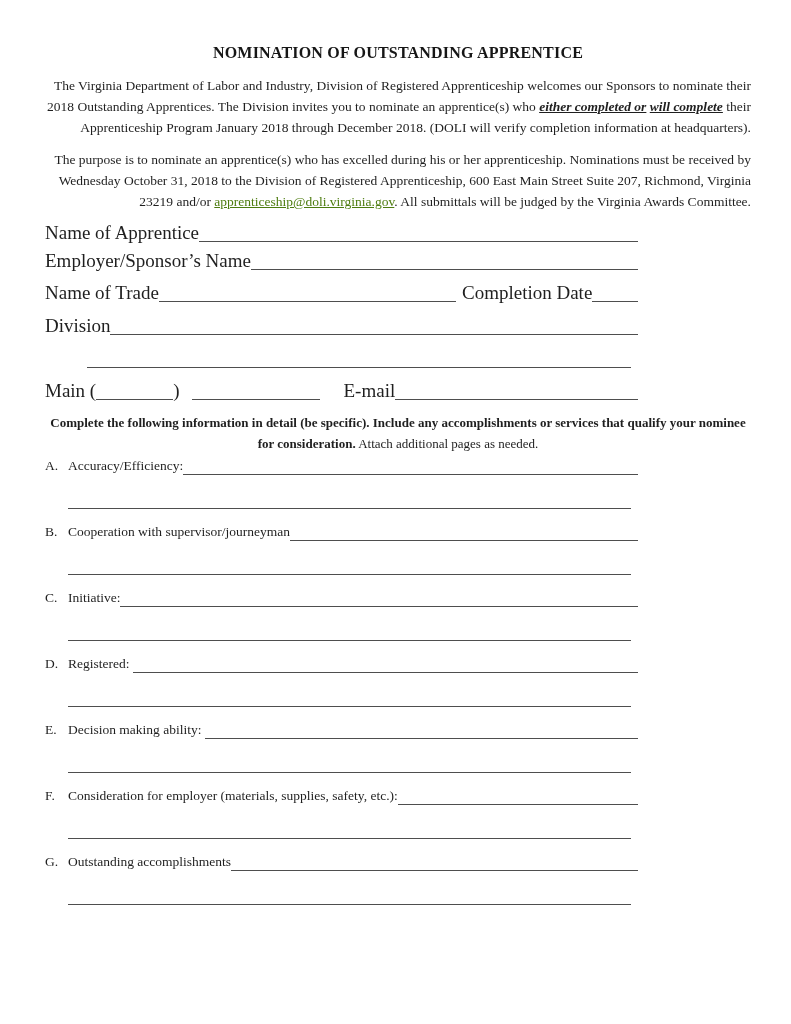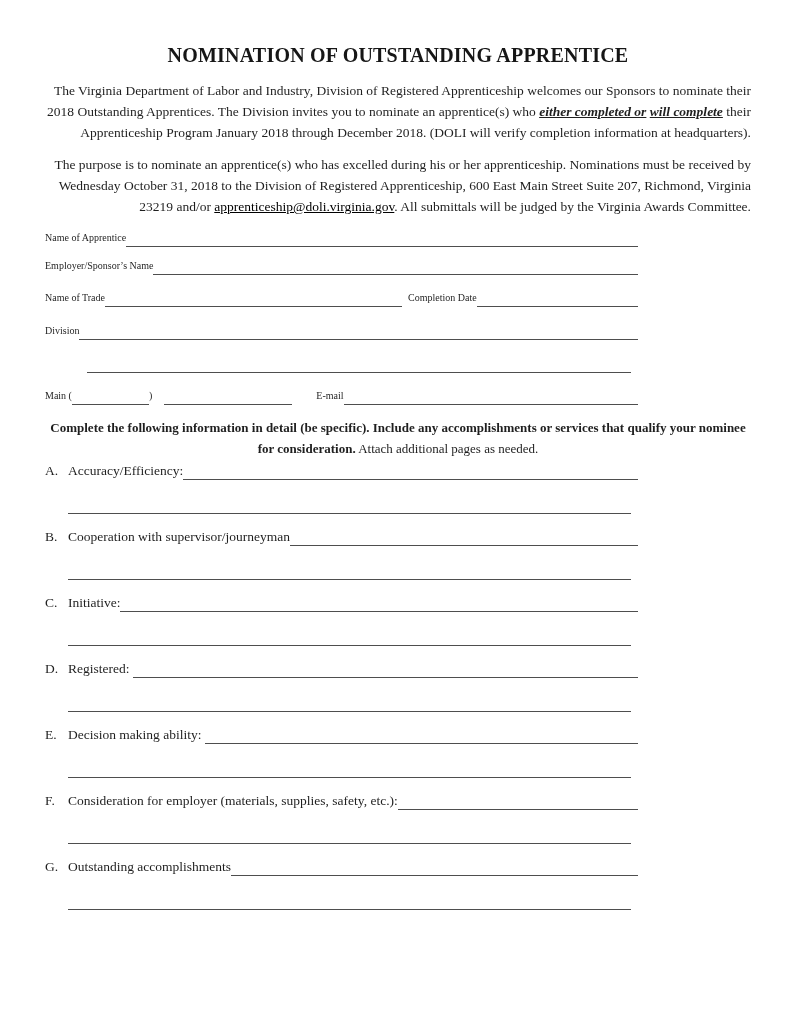--- a/index.html
+++ b/index.html
@@ -9,21 +9,21 @@
     height: 1024px;
     font-family: "Liberation Serif", "DejaVu Serif", serif;
     color: #1f1f1f;
     position: relative;
     overflow: hidden;
   }
   .doc {
     padding: 44px 40px 0 45px;
   }
   h1.title {
-    font-size: 20px;
+    font-size: 16px;
     font-weight: bold;
     text-align: center;
     letter-spacing: 0.2px;
     width: 706px;
     margin: 0 0 13px 0;
     color: #161616;
   }
   .para {
     width: 706px;
     font-size: 13.5px;
@@ -31,36 +31,36 @@
     margin-bottom: 11px;
     text-align: right;
   }
   .para.tight { margin-bottom: 10px; }
   .emph {
     font-weight: bold;
     font-style: italic;
     text-decoration: underline;
   }
   .email-link {
-    color: #000000;
+    color: #4d7c0f;
     text-decoration: underline;
     cursor: pointer;
   }
   .please {
     width: 706px;
     font-size: 13.5px;
     line-height: 21px;
     margin-bottom: 15px;
   }
   .fields { width: 593px; }
   .frow {
     display: flex;
     align-items: flex-end;
     height: 20px;
-    font-size: 10px;
+    font-size: 19px;
     margin-bottom: 12px;
   }
   .frow .lbl {
     white-space: nowrap;
     line-height: 18px;
   }
   .blank {
     border-bottom: 1px solid #4e4e4e;
     height: 17px;
     display: inline-block;

